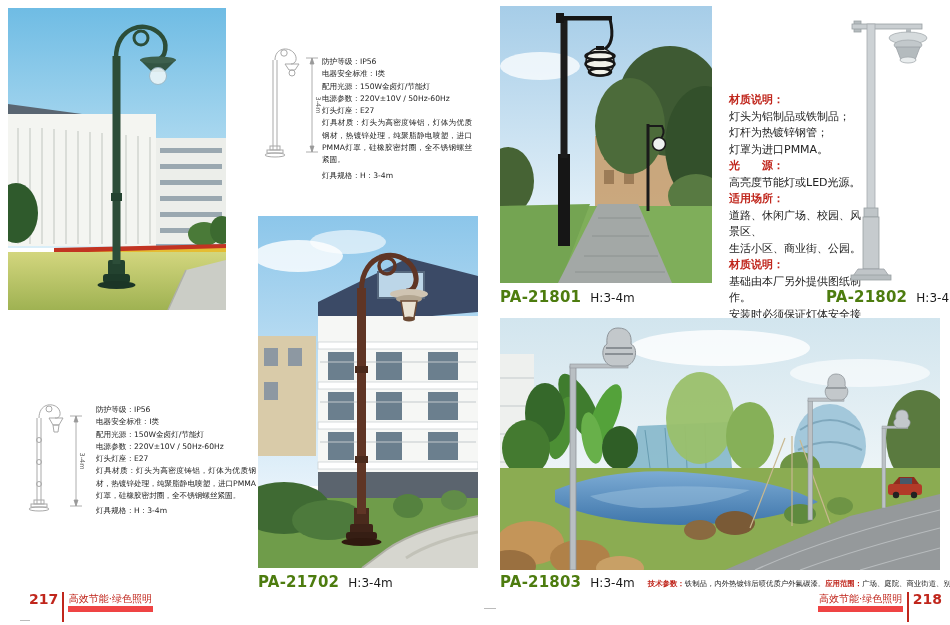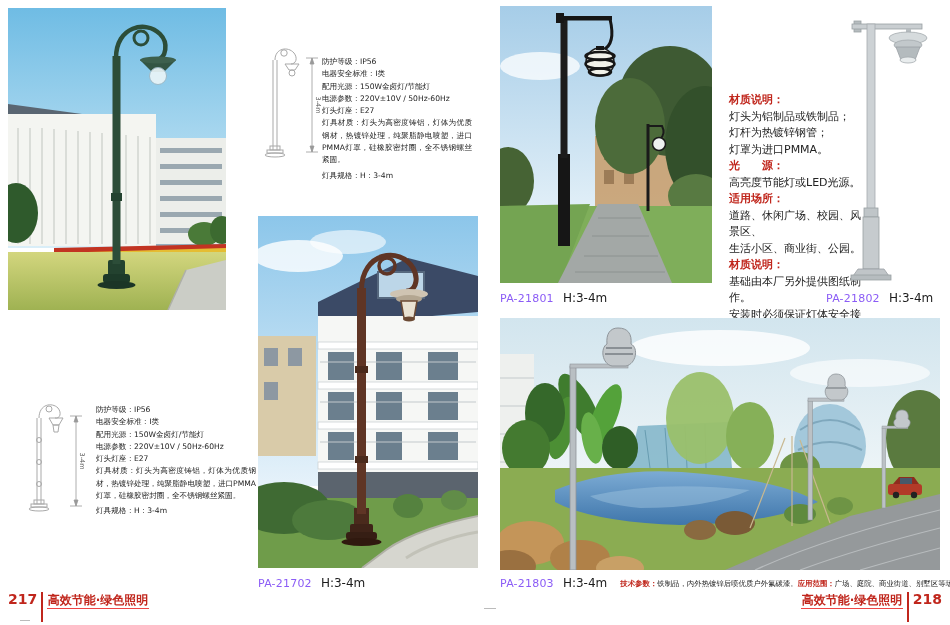--- a/index.html
+++ b/index.html
@@ -1,33 +1,33 @@
 <!DOCTYPE html>
 <html><head>
 <meta charset="utf-8">
 <style>
   html,body{margin:0;padding:0;background:#e8e8e8;}
   .canvas{position:relative;width:950px;height:625px;background:#ffffff;overflow:hidden;
           font-family:"DejaVu Sans","Liberation Sans",sans-serif;}
   .photo{position:absolute;overflow:hidden;}
   .photo svg{display:block;}
   .label-row{position:absolute;white-space:nowrap;}
-  .code{color:#8b5cf6;font-weight:normal;font-size:11px;letter-spacing:.2px;}
+  .code{color:#4d7c0f;font-weight:bold;font-size:15px;letter-spacing:.2px;}
   .size{color:#1c1c1c;font-size:12px;margin-left:4px;}
   .specs{position:absolute;font-size:7.6px;line-height:1.62;color:#222;text-align:justify;}
   .specs div{margin:0;}
   .notes{position:absolute;font-size:11px;line-height:1.5;color:#222;}
   .nt{color:#c0261c;font-weight:bold;}
   .techline{font-size:7.4px;color:#222;margin-left:8px;vertical-align:1px;}
   .tl-red{color:#c0261c;font-weight:bold;text-align:right;}
-  .footer{position:absolute;top:592px;display:flex;align-items:flex-start;}
+  .footer{position:absolute;top:592px;display:flex;align-items:flex-start;margin-left:21px;}
   .pagenum{color:#c0261c;font-weight:bold;font-size:14px;line-height:1;}
   .vrule{display:inline-block;width:1.5px;height:30px;background:#c0261c;margin:0 4px;}
-  .slogan{color:#c0261c;font-weight:bold;font-size:12px;line-height:1;padding:2px 1px 2px 1px;
-          border-bottom:1px solid #ef4444;}
+  .slogan{color:#c0261c;font-weight:normal;font-size:10px;line-height:1;padding:2px 1px 2px 1px;
+          border-bottom:6px solid #ef4444;}
   .crop-mark{position:absolute;background:#bbb;}
   .sketch{position:absolute;}
 </style>
 </head>
 <body>
 
 <div class="canvas">
 
   <div class="photo" style="left:8px;top:8px;width:218px;height:302px">
     <svg width="218" height="302" viewBox="0 0 218 302">

